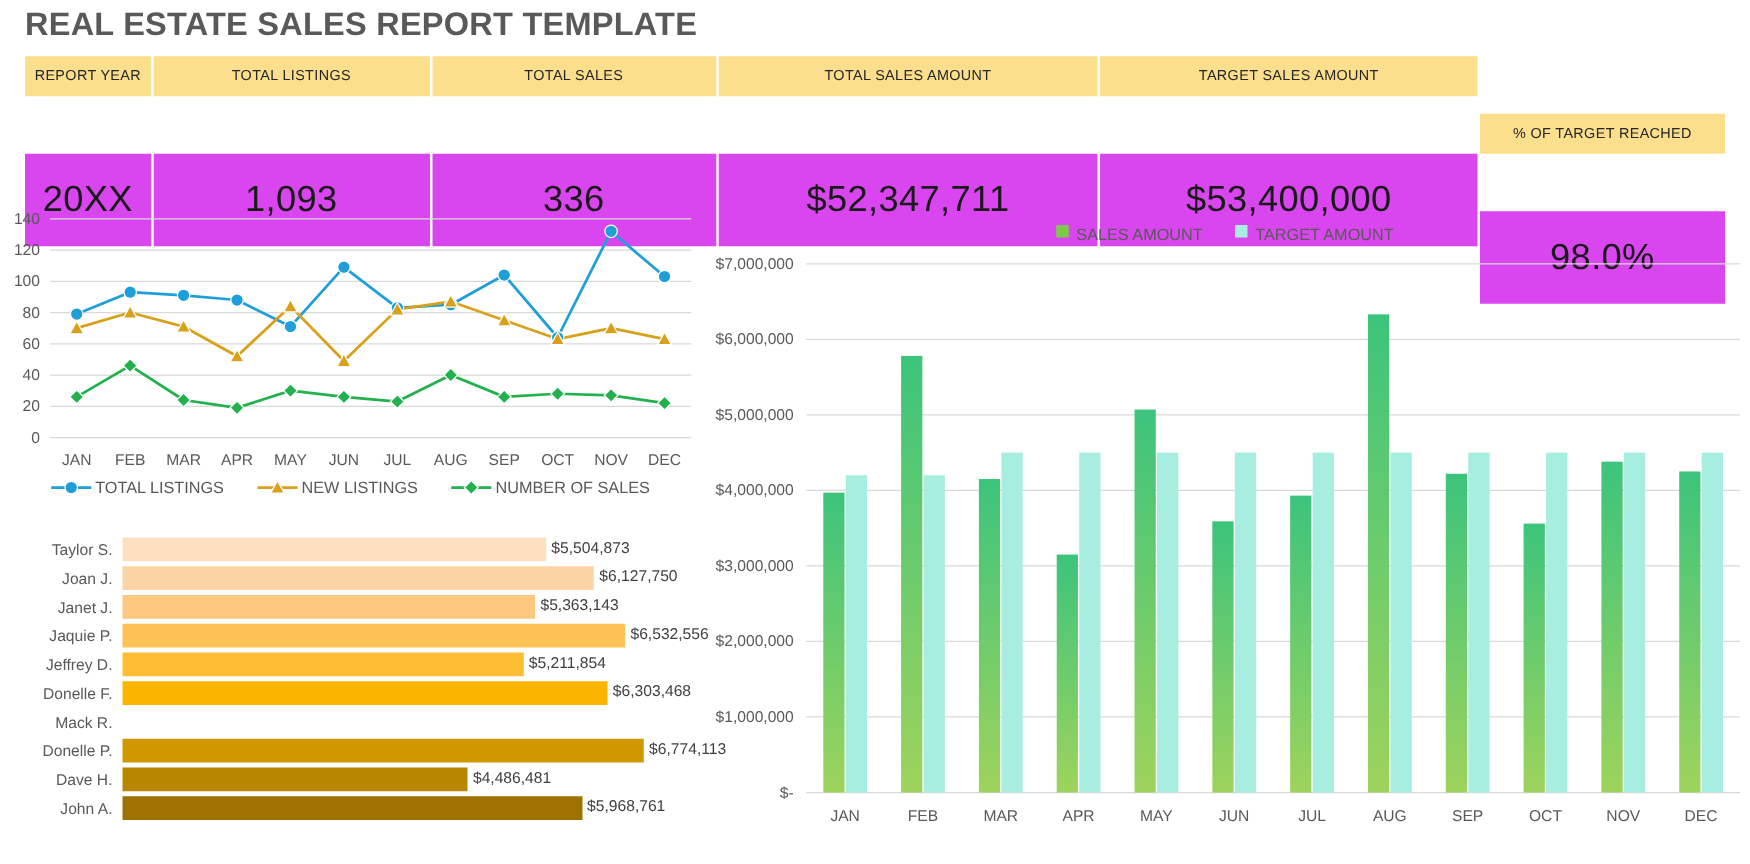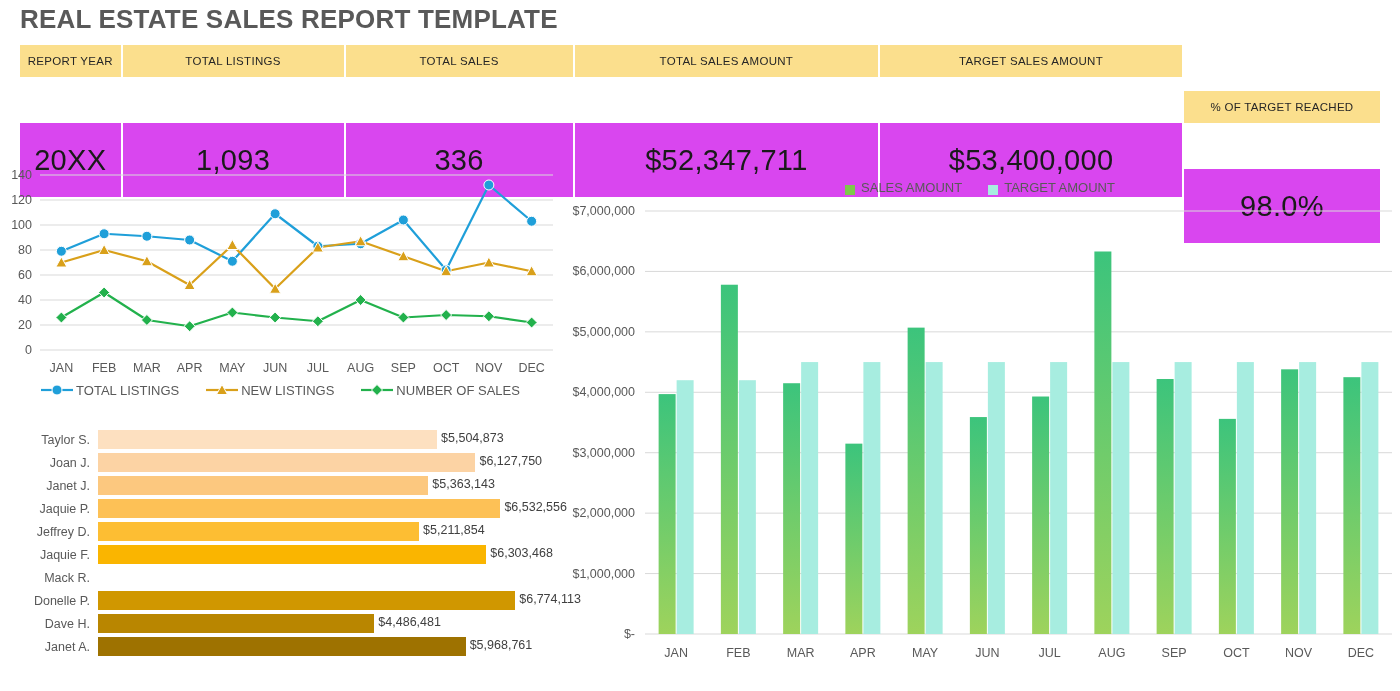--- a/index.html
+++ b/index.html
@@ -49,21 +49,21 @@
   .axis-label { font-size: 12.5px; fill: #595959; }
   .gridline { stroke: #d9d9d9; stroke-width: 1; }
   .legend-text { font-size: 13px; color: #595959; white-space: nowrap; }
 
   
   .linechart { position: absolute; left: 0px; top: 165px; width: 560px; height: 240px; }
   .line-legend {
     position: absolute; left: 0; top: 382px; width: 560px;
     display: flex; justify-content: center; align-items: center; gap: 26px;
   }
-  .legend-item { display: flex; align-items: flex-end; gap: 2px; }
+  .legend-item { display: flex; align-items: flex-start; gap: 2px; }
 
   
   .hbar { position: absolute; left: 0px; top: 428px; width: 560px; height: 235px; }
   .hbar-row { display: flex; align-items: center; height: 23px; }
   .hbar-name {
     width: 98px; text-align: right; padding-right: 8px;
     font-size: 12.5px; color: #595959; white-space: nowrap;
   }
   .hbar-track { position: relative; flex: 1; height: 23px; }
   .hbar-fill { position: absolute; left: 0; top: 2px; height: 19px; }
@@ -231,21 +231,21 @@
         </div>
       </div>
       <div class="hbar-row">
         <div class="hbar-name">Jeffrey D.</div>
         <div class="hbar-track">
           <div class="hbar-fill" style="width: 69.4914%; background: rgb(253, 190, 51);"></div>
           <div class="hbar-val" style="left: 69.4914%;">$5,211,854</div>
         </div>
       </div>
       <div class="hbar-row">
-        <div class="hbar-name">Jaquie F.</div>
+        <div class="hbar-name">Donelle F.</div>
         <div class="hbar-track">
           <div class="hbar-fill" style="width: 84.0462%; background: rgb(250, 181, 0);"></div>
           <div class="hbar-val" style="left: 84.0462%;">$6,303,468</div>
         </div>
       </div>
       <div class="hbar-row">
         <div class="hbar-name">Mack R.</div>
       </div>
       <div class="hbar-row">
         <div class="hbar-name">Donelle P.</div>
@@ -255,21 +255,21 @@
         </div>
       </div>
       <div class="hbar-row">
         <div class="hbar-name">Dave H.</div>
         <div class="hbar-track">
           <div class="hbar-fill" style="width: 59.8197%; background: rgb(185, 134, 0);"></div>
           <div class="hbar-val" style="left: 59.8197%;">$4,486,481</div>
         </div>
       </div>
       <div class="hbar-row">
-        <div class="hbar-name">Janet A.</div>
+        <div class="hbar-name">John A.</div>
         <div class="hbar-track">
           <div class="hbar-fill" style="width: 79.5835%; background: rgb(158, 114, 0);"></div>
           <div class="hbar-val" style="left: 79.5835%;">$5,968,761</div>
         </div>
       </div>
     </div>
 
   <div class="colchart">
     <div class="col-legend" id="col-legend">
         <div class="legend-item">

